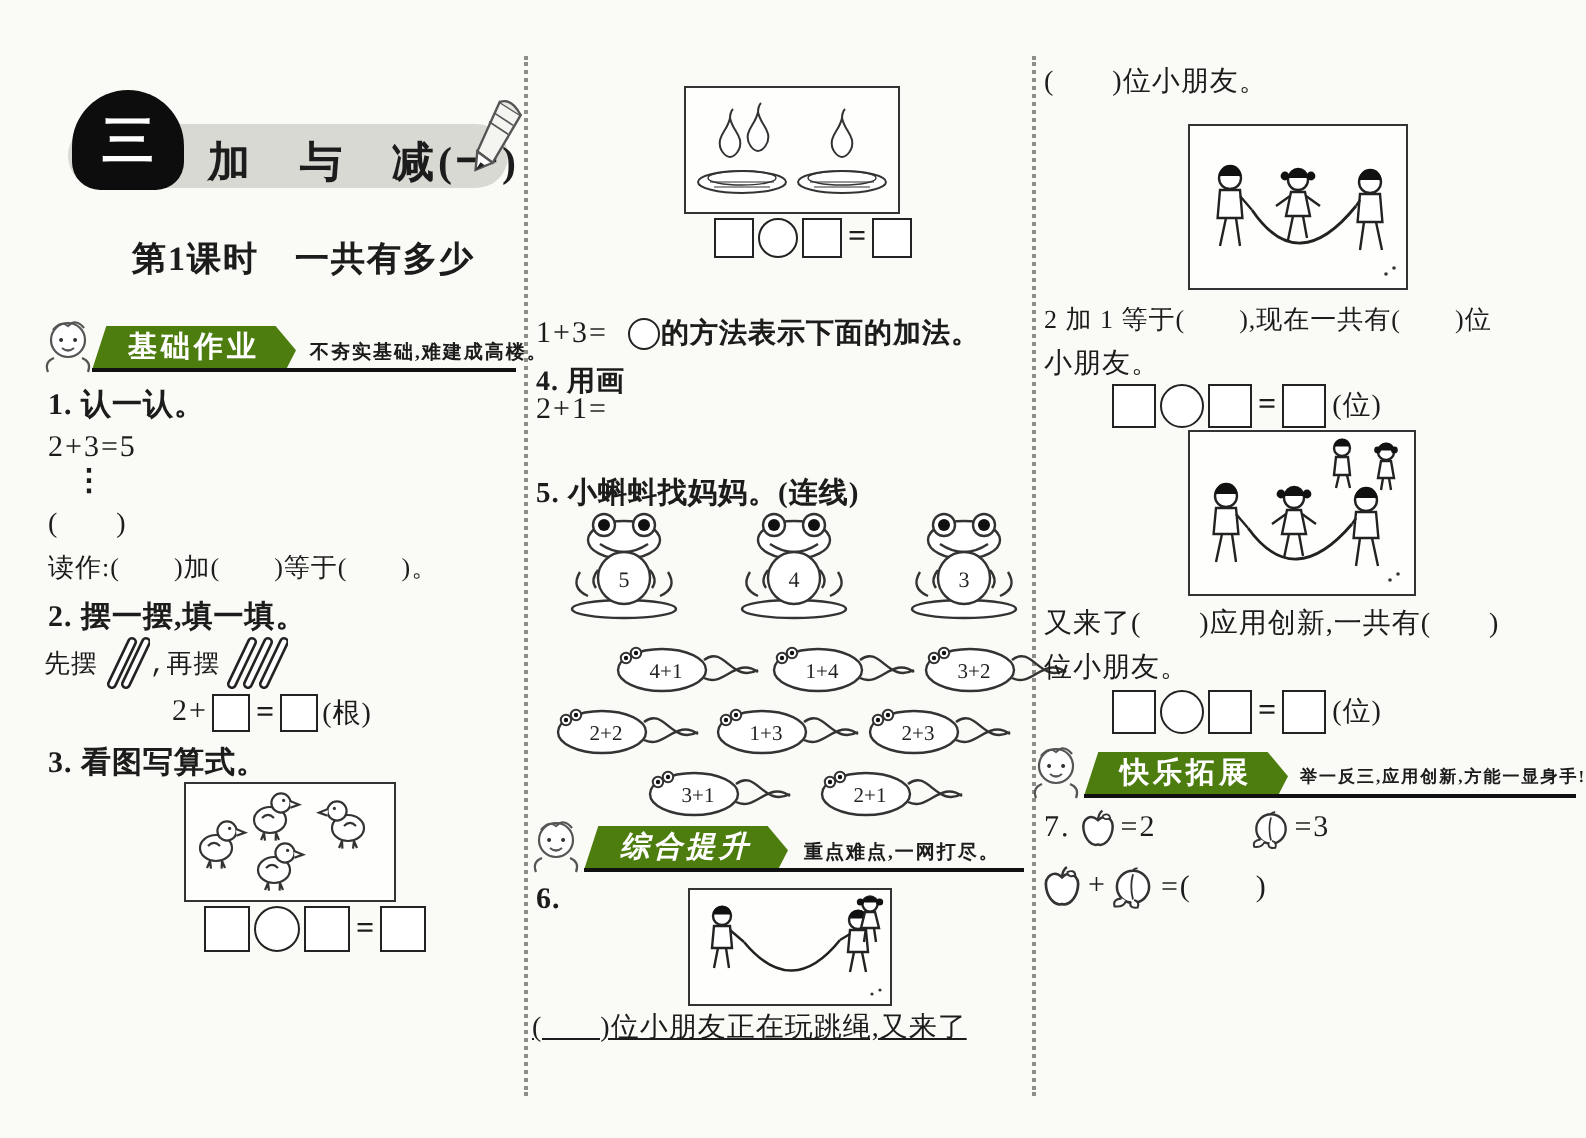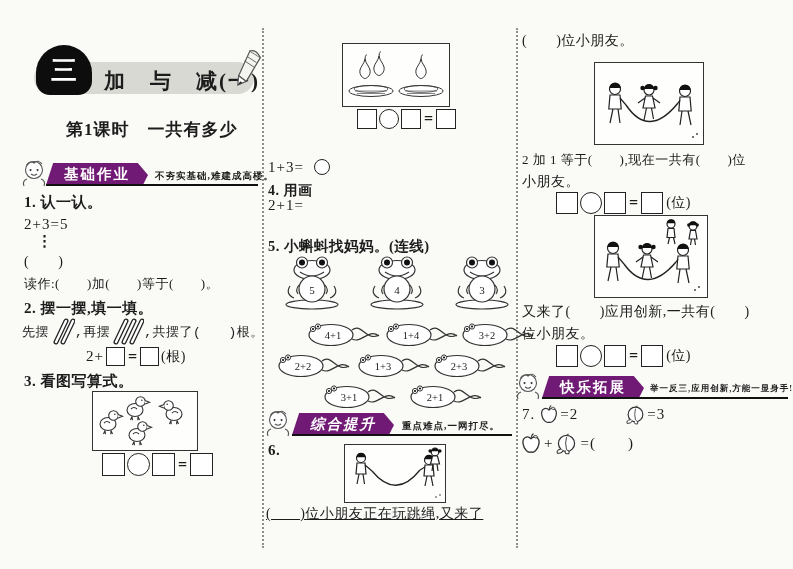--- a/index.html
+++ b/index.html
@@ -10,21 +10,21 @@
   .heading{font-weight:bold;}
   .divider{border-left:2px dotted #8f8f89;width:0;height:520px;top:28px;}
   
   .unit-bar{background:#d9d9d4;border-radius:16px;height:32px;width:220px;}
   .unit-dome{background:#0d0d0d;width:56px;height:50px;border-radius:28px 28px 14px 14px;
              display:flex;align-items:center;justify-content:center;color:#fff;
              font-size:26px;font-weight:bold;font-family:"Liberation Sans",sans-serif;}
   .unit-title{font-size:21px;font-weight:bold;letter-spacing:2px;}
   .lesson-title{font-size:17px;font-weight:bold;letter-spacing:1px;}
   
-  .banner{background:#701a75;color:#fff;height:22px;width:102px;line-height:22px;text-align:center;
+  .banner{background:#4d7c0f;color:#fff;height:22px;width:102px;line-height:22px;text-align:center;
           font-size:14.5px;font-weight:bold;letter-spacing:2px;
           clip-path:polygon(7% 0,90% 0,100% 55%,95% 100%,0 100%);
           font-family:"Liberation Sans",sans-serif;}
   .tagline{font-size:9.5px;font-weight:bold;letter-spacing:1px;white-space:nowrap;}
   .rule{border-bottom:2.5px solid #111;height:0;}
   
   .eqrow{display:flex;align-items:center;}
   .sq{border:1.6px solid #222;background:#fff;}
   .ci{border:1.6px solid #222;background:#fff;border-radius:50%;}
   .eqsign{font-size:16px;font-weight:bold;padding:0 3px;}
@@ -95,21 +95,20 @@
     <svg width="34" height="27" viewBox="0 0 34 27">
       <g stroke-linecap="round" fill="none">
         <path d="M6 24 L16 3" stroke="#222" stroke-width="5"></path>
           <path d="M6 24 L16 3" stroke="#fff" stroke-width="2.4"></path>
         <path d="M14 24 L24 3" stroke="#222" stroke-width="5"></path>
           <path d="M14 24 L24 3" stroke="#fff" stroke-width="2.4"></path>
         <path d="M22 24 L32 3" stroke="#222" stroke-width="5"></path>
           <path d="M22 24 L32 3" stroke="#fff" stroke-width="2.4"></path>
       </g>
     </svg>
-    <span class="txt" style="font-size:13px;">,共摆了(　　)根。</span>
   </div>
   <div class="abs eqrow" style="left:86px;top:347px;">
     <span class="serif-eq">2+</span>
     <span class="sq" style="width:17px;height:17px;margin-left:2px;"></span>
     <span class="eqsign">=</span>
     <span class="sq" style="width:17px;height:17px;"></span>
     <span class="txt" style="margin-left:2px;">(根)</span>
   </div>
 
   <div class="abs txt heading" style="left:24px;top:372px;font-size:15px;">3. 看图写算式。</div>
@@ -187,20 +186,21 @@
     <span class="sq" style="width:18px;height:18px;"></span>
     <span class="ci" style="width:18px;height:18px;margin:0 2px;"></span>
     <span class="sq" style="width:18px;height:18px;"></span>
     <span class="eqsign">=</span>
     <span class="sq" style="width:18px;height:18px;"></span>
   </div>
 
   <div class="abs eqrow" style="left:268px;top:134px;">
     <span class="txt heading" style="font-size:14px;margin-top:48px;">4. 用画</span>
     <span class="inline-circle"></span>
+    <span class="txt heading" style="font-size:14px;">的方法表示下面的加法。</span>
   </div>
   <div class="abs serif-eq" style="left:268px;top:159px;">1+3=</div>
   <div class="abs serif-eq" style="left:268px;top:197px;">2+1=</div>
 
   <div class="abs txt heading" style="left:268px;top:237px;font-size:14.5px;">5. 小蝌蚪找妈妈。(连线)</div>
 
   <svg class="abs" style="left:281px;top:256px;" width="62" height="54" viewBox="0 0 62 54">
     <g stroke="#333" stroke-width="1.2" fill="#fff">
       <ellipse cx="31" cy="48.5" rx="26" ry="4.5"></ellipse>
       <path d="M13 42 Q4 38 9 30 M49 42 Q58 38 53 30" fill="none"></path>

